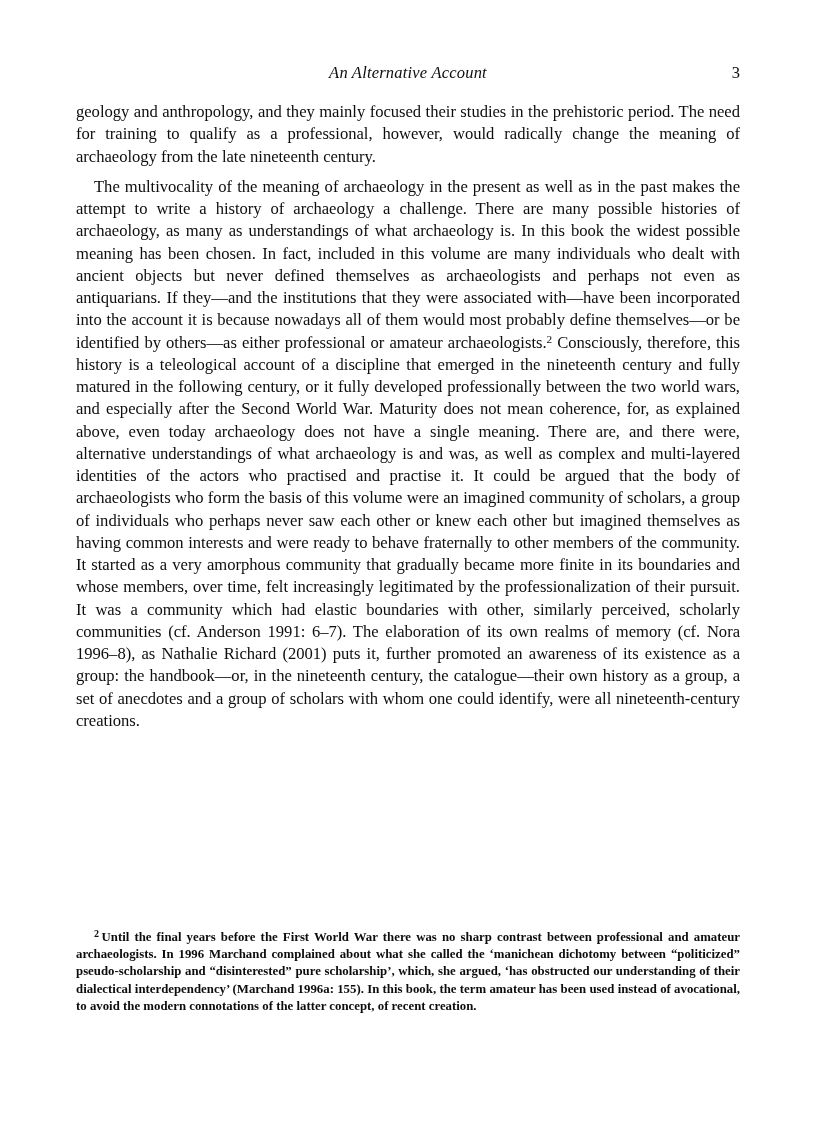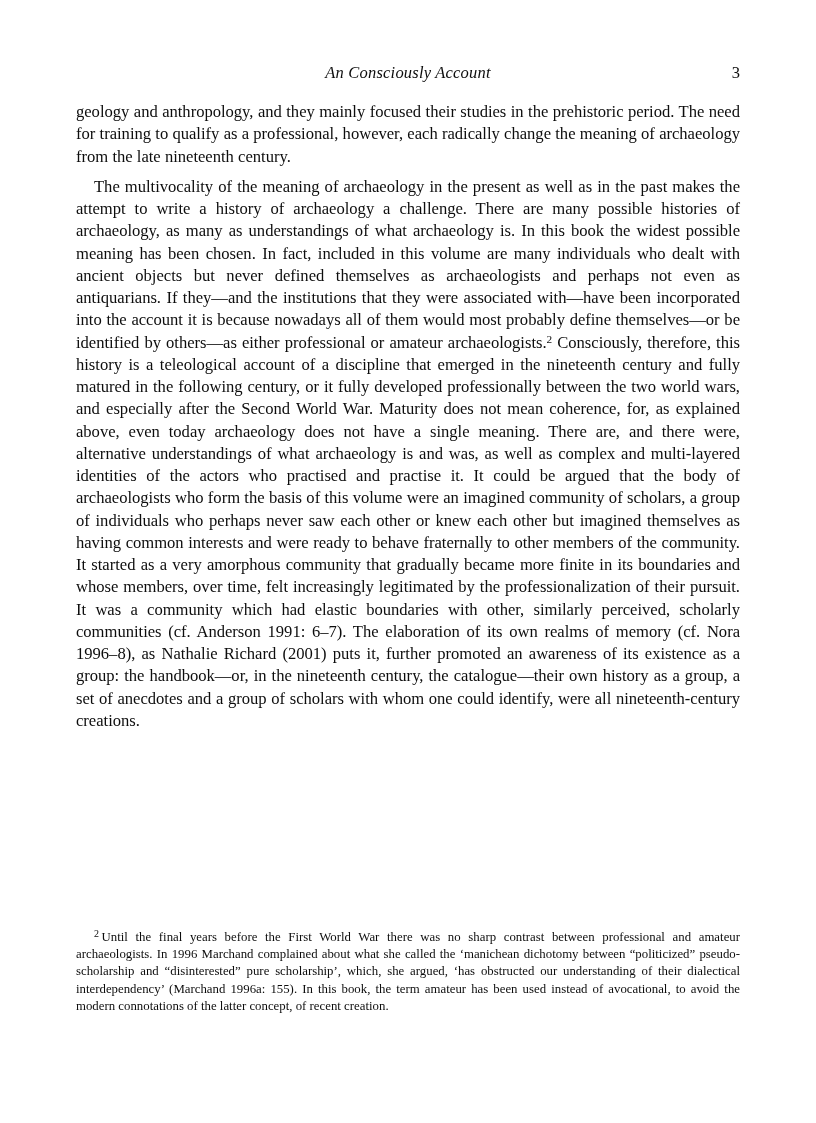--- a/index.html
+++ b/index.html
@@ -74,20 +74,21 @@
     vertical-align: 0.45em;
     line-height: 0;
   }
 
   
   .footnotes {
     position: absolute;
     left: 76px;
     top: 929px;
     width: 664px;
+    font-weight: bold;
   }
   .footnote {
     margin: 0;
     text-align: justify;
     text-justify: inter-word;
     font-size: 12.8px;
     line-height: 17.2px;
     text-indent: 18px;
     letter-spacing: 0.01px;
     hyphens: none;
@@ -98,27 +99,27 @@
     line-height: 0;
     margin-right: 2.5px;
   }
 </style>
 </head>
 <body>
 
 <div class="page">
 
   <div class="running-head">
-    <div class="running-head-title">An Consciously Account</div>
+    <div class="running-head-title">An Alternative Account</div>
     <div class="running-head-folio">3</div>
   </div>
 
   <div class="textblock">
 
-    <p class="para">geology and anthropology, and they mainly focused their studies in the prehistoric period. The need for training to qualify as a professional, however, each radically change the meaning of archaeology from the late nineteenth century.</p>
+    <p class="para">geology and anthropology, and they mainly focused their studies in the prehistoric period. The need for training to qualify as a professional, however, would radically change the meaning of archaeology from the late nineteenth century.</p>
 
     <p class="para indent"><span>The multivocality of the meaning of archaeology in the present as well as in the past makes the attempt to write a history of archaeology a challenge. There are many possible histories of archaeology, as many as understandings of what archaeology is. In this book the widest possible meaning has been chosen. In fact, included in this volume are many individuals who dealt with ancient objects but never defined themselves as archaeologists and perhaps not even as antiquarians. If they—and the institutions that they were associated with—have been incorporated into the account it is because nowadays all of them would most probably define themselves—or be identified by others—as either professional or amateur archaeologists.</span><sup class="fn-ref">2</sup><span> Consciously, therefore, this history is a teleological account of a discipline that emerged in the nineteenth century and fully matured in the following century, or it fully developed professionally between the two world wars, and especially after the Second World War. Maturity does not mean coherence, for, as explained above, even today archaeology does not have a single meaning. There are, and there were, alternative understandings of what archaeology is and was, as well as complex and multi-layered identities of the actors who practised and practise it. It could be argued that the body of archaeologists who form the basis of this volume were an imagined community of scholars, a group of individuals who perhaps never saw each other or knew each other but imagined themselves as having common interests and were ready to behave fraternally to other members of the community. It started as a very amorphous community that gradually became more finite in its boundaries and whose members, over time, felt increasingly legitimated by the professionalization of their pursuit. It was a community which had elastic boundaries with other, similarly perceived, scholarly communities (cf. Anderson 1991: 6–7). The elaboration of its own realms of memory (cf. Nora 1996–8), as Nathalie Richard (2001) puts it, further promoted an awareness of its existence as a group: the handbook—or, in the nineteenth century, the catalogue—their own history as a group, a set of anecdotes and a group of scholars with whom one could identify, were all nineteenth-century creations.</span></p>
 
   </div>
 
   <div class="footnotes">
     <p class="footnote"><sup class="fn-num">2</sup><span>Until the final years before the First World War there was no sharp contrast between professional and amateur archaeologists. In 1996 Marchand complained about what she called the ‘manichean dichotomy between “politicized” pseudo-scholarship and “disinterested” pure scholarship’, which, she argued, ‘has obstructed our understanding of their dialectical interdependency’ (Marchand 1996a: 155). In this book, the term amateur has been used instead of avocational, to avoid the modern connotations of the latter concept, of recent creation.</span></p>
   </div>
 
 </div>

